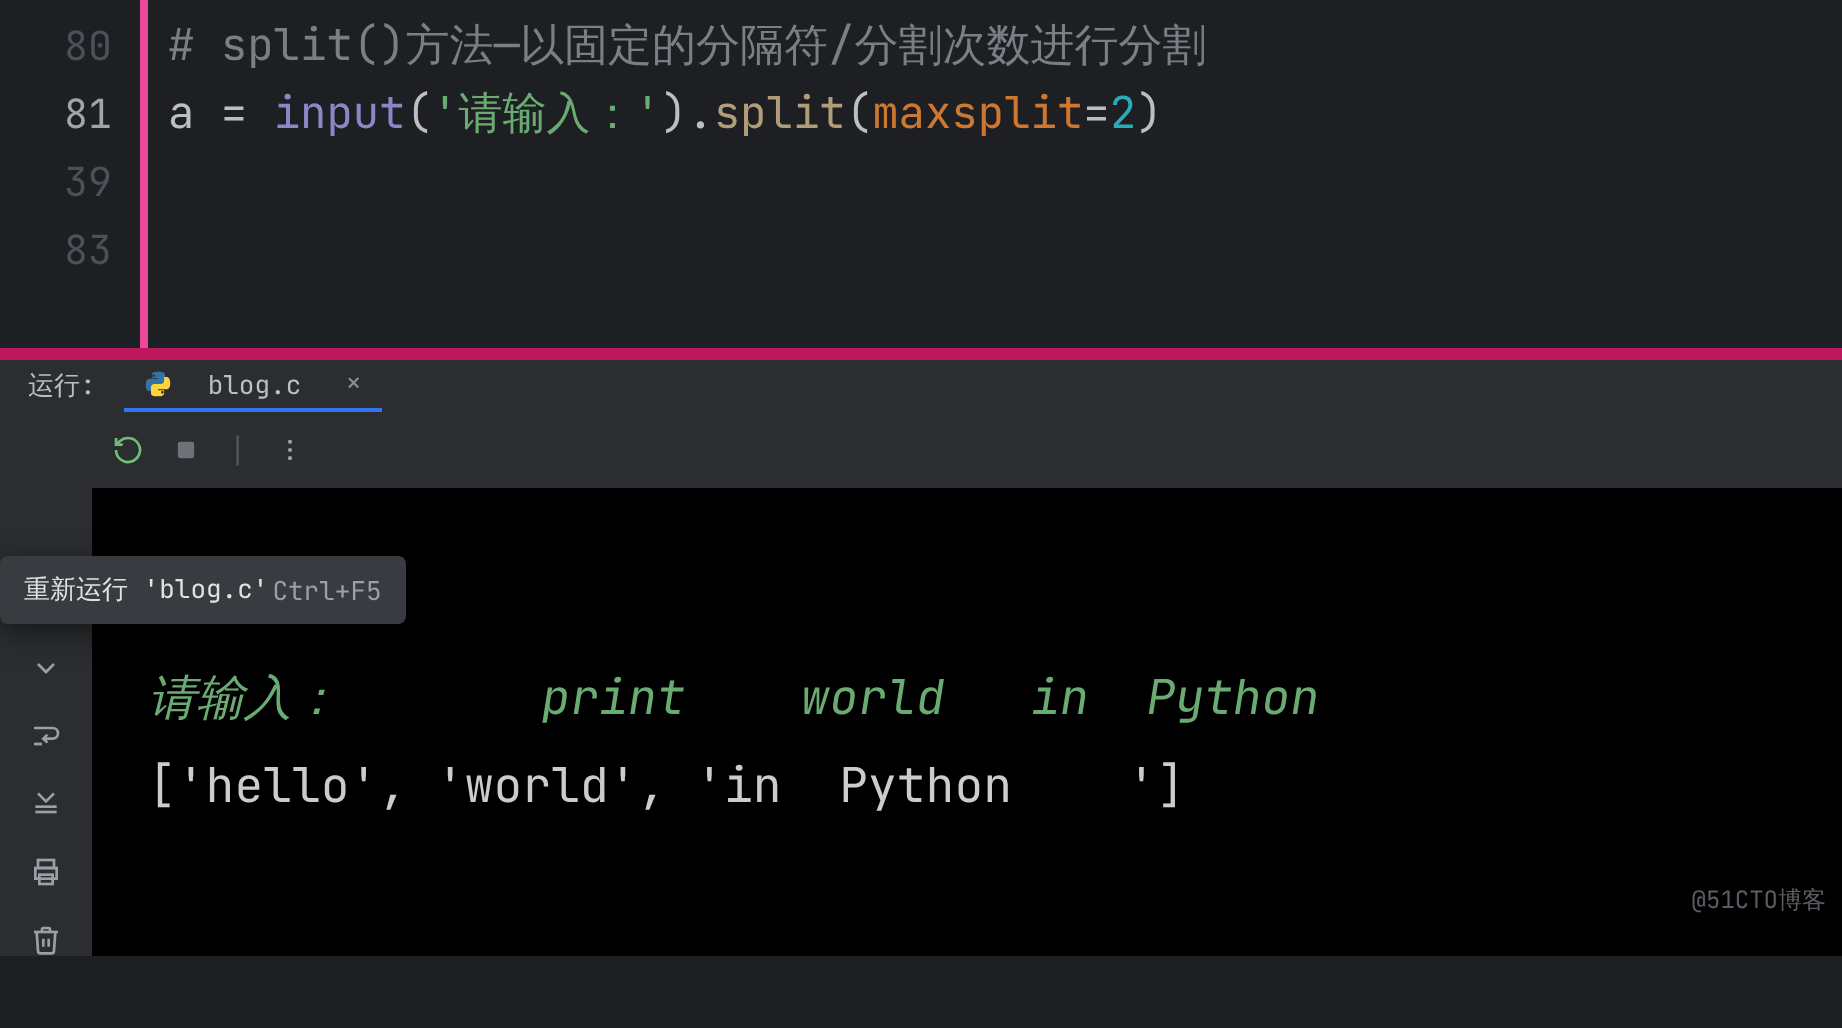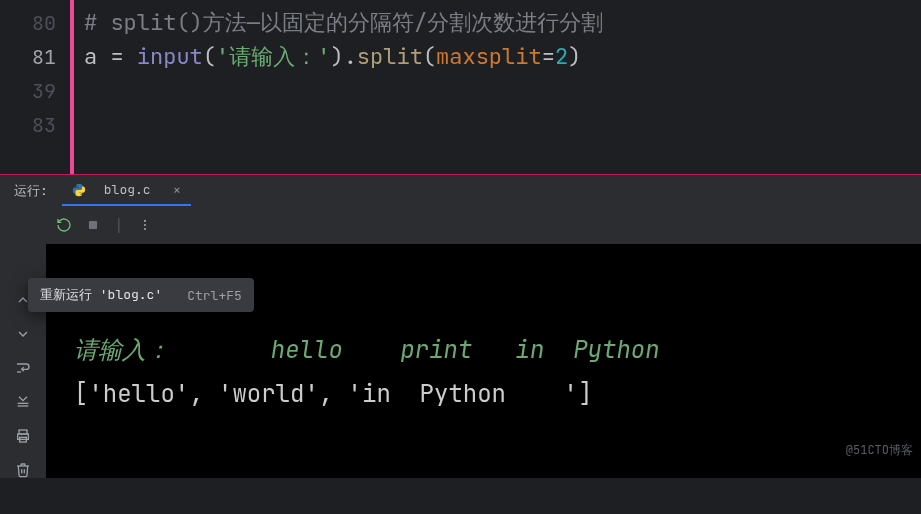--- a/index.html
+++ b/index.html
@@ -9,32 +9,32 @@
   .gutter div.active { color: #a0a4ab; }
   .code { flex: 1; padding-top: 6px; font-size: 22px; line-height: 34px; border-left: 4px solid #ec4899; padding-left: 10px; }
   .tok-comment { color: #7a7e85; }
   .tok-default { color: #bcbec4; }
   .tok-builtin { color: #8888c6; }
   .tok-string  { color: #6aab73; }
   .tok-param   { color: #cc7832; }
   .tok-num     { color: #2aacb8; }
   .tok-call    { color: #b09d79; }
 
-  .panel-header { height: 32px; background: #2b2d30; display: flex; align-items: center; font-size: 13px; color: #bcbec4; border-top: 1px solid #be185d; }
+  .panel-header { height: 32px; background: #2b2d30; display: flex; align-items: center; font-size: 13px; color: #bcbec4; border-top: 6px solid #be185d; }
   .panel-title { padding: 0 14px; color: #bcbec4; height: 100%; display: flex; align-items: center; }
   .tab { display: flex; align-items: center; gap: 18px; padding: 0 10px; height: 100%; border-bottom: 2px solid #3574f0; background: #2b2d30; }
   .tab .pyicon { width: 14px; height: 14px; }
   .tab-close { color: #8a8f98; font-size: 14px; padding-left: 4px; }
 
   .run-area { display: flex; height: 272px; background: #000; position: relative; }
   .run-gutter { width: 46px; background: #2b2d30; display: flex; flex-direction: column; align-items: center; padding-top: 10px; gap: 18px; }
   .run-gutter .ico { width: 18px; height: 18px; color: #9aa0a6; display: flex; align-items: center; justify-content: center; }
   .toolbar-row { position: absolute; left: 46px; top: 0; right: 0; height: 38px; background: #2b2d30; display: flex; align-items: center; padding-left: 10px; gap: 14px; }
   .toolbar-row .ico, .run-gutter .ico { cursor: default; }
-  .tooltip { position: absolute; left: 28px; top: 72px; background: #393b40; color: #dfe1e5; font-size: 13px; padding: 8px 12px; border-radius: 4px; box-shadow: 0 4px 16px rgba(0,0,0,.5); display: flex; gap: 25px; align-items: center; z-index: 5; }
+  .tooltip { position: absolute; left: 0; top: 72px; background: #393b40; color: #dfe1e5; font-size: 13px; padding: 8px 12px; border-radius: 4px; box-shadow: 0 4px 16px rgba(0,0,0,.5); display: flex; gap: 2px; align-items: center; z-index: 5; }
   .tooltip .shortcut { color: #9aa0a6; }
   .console { position: absolute; left: 46px; top: 38px; right: 0; bottom: 0; background: #000; padding: 84px 20px 0 28px; font-size: 24px; line-height: 44px; color: #cccccc; font-style: italic; white-space: pre; }
   .console .prompt { color: #6aab73; }
   .console .out { color: #cccccc; font-style: normal; }
   .watermark { position: absolute; right: 8px; bottom: 6px; color: #5a5d63; font-size: 12px; font-style: normal; }
 
   svg { display: block; }
 </style>
 </head>
 <body>
@@ -133,17 +133,17 @@
           <path d="M9 6V4a1 1 0 0 1 1-1h4a1 1 0 0 1 1 1v2"></path>
         </svg>
       </span>
   </div>
 
   <div class="tooltip">
     <span>重新运行 'blog.c'</span>
     <span class="shortcut">Ctrl+F5</span>
   </div>
 
-  <div class="console"><span class="prompt">请输入：</span><span class="prompt">       hello    print   in  Python    </span>
+  <div class="console"><span class="prompt">请输入：</span><span class="prompt">       print    world   in  Python    </span>
 <span class="out">['hello', 'world', 'in  Python    ']</span>
     <div class="watermark">@51CTO博客</div>
   </div>
 </div>
 
 </body></html>

